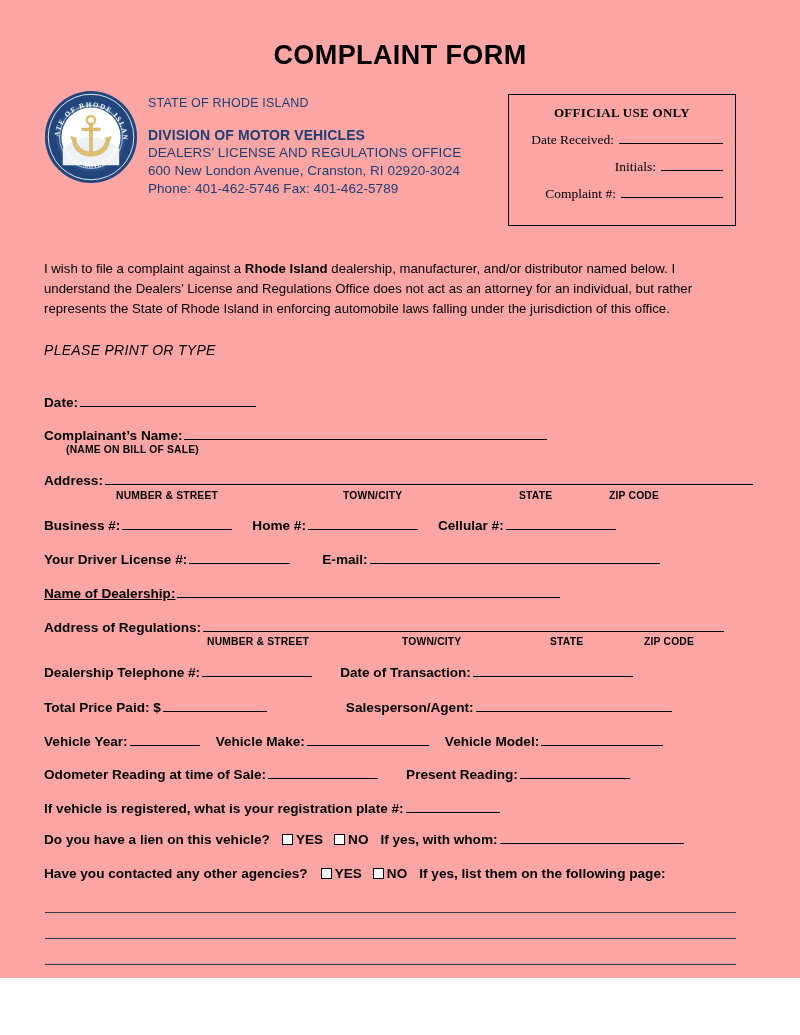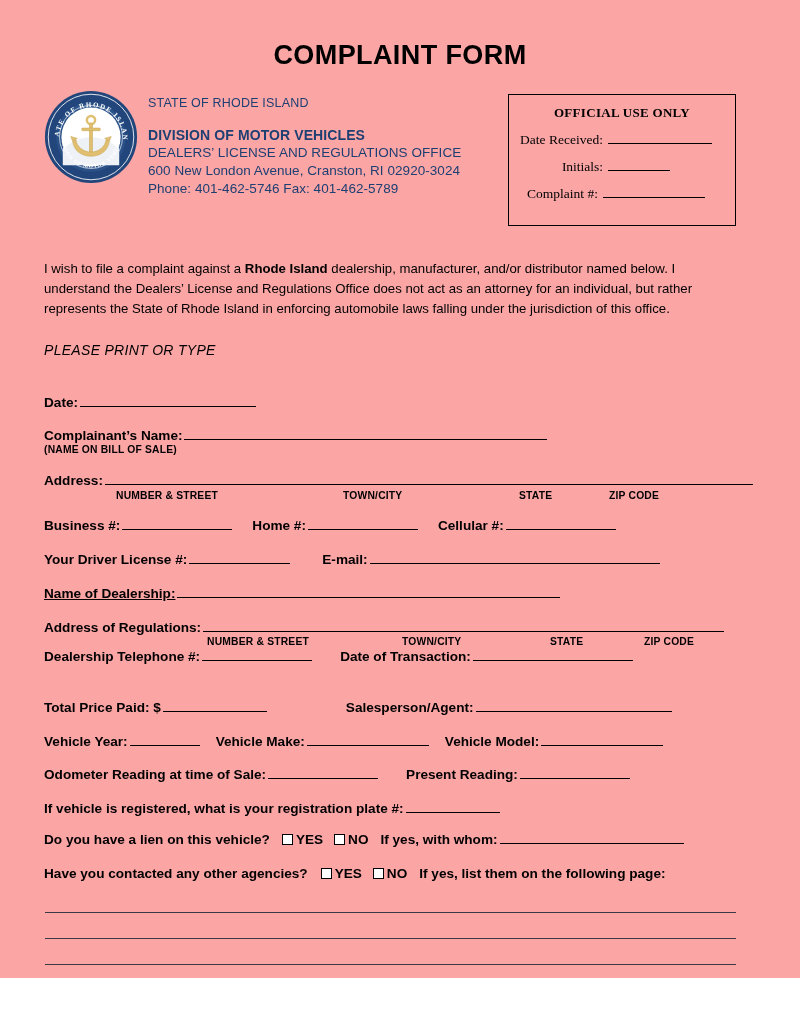--- a/index.html
+++ b/index.html
@@ -81,21 +81,21 @@
     text-align: center;
     font-size: 13px;
     font-weight: bold;
     margin-top: 10px;
     letter-spacing: 0.3px;
   }
   .official-row {
     font-size: 13.5px;
     margin-top: 11px;
     padding-right: 12px;
-    text-align: center;
+    text-align: right;
     white-space: nowrap;
   }
   .official-row .rule-s {
     display: inline-block;
     border-bottom: 1.2px solid #000;
     vertical-align: baseline;
     margin-left: 5px;
   }
   .w-ou1 { width: 104px; }
   .w-ou2 { width: 62px; }
@@ -250,21 +250,21 @@
   <div class="print-type">PLEASE PRINT OR TYPE</div>
 
   <div class="form-line" style="top:394px;">
     <span>Date:</span><span class="rule" style="width:176px;"></span>
   </div>
 
   <div class="form-line" style="top:427px;">
     <span>Complainant’s Name:</span><span class="rule" style="width:363px;"></span>
   </div>
   <div class="sublabels" style="left:44px; top:444px;">
-    <span style="position:relative;">(NAME ON BILL OF SALE)</span>
+    <span style="position:relative;margin-left:22px;">(NAME ON BILL OF SALE)</span>
   </div>
 
   <div class="form-line" style="top:472px;">
     <span>Address:</span><span class="rule" style="width:648px;"></span>
   </div>
   <div class="sublabels" style="left:44px; top:490px; width:700px; height:13px;">
     <span style="left:72px;">NUMBER &amp; STREET</span>
     <span style="left:299px;">TOWN/CITY</span>
     <span style="left:475px;">STATE</span>
     <span style="left:565px;">ZIP CODE</span>
@@ -285,21 +285,21 @@
   <div class="form-line" style="top:619px;">
     <span>Address of Regulations:</span><span class="rule" style="width:521px;"></span>
   </div>
   <div class="sublabels" style="left:44px; top:636px; width:700px; height:13px;">
     <span style="left:163px;">NUMBER &amp; STREET</span>
     <span style="left:358px;">TOWN/CITY</span>
     <span style="left:506px;">STATE</span>
     <span style="left:600px;">ZIP CODE</span>
   </div>
 
-  <div class="form-line" style="top:648px;">
+  <div class="form-line" style="top:664px;">
     <span>Dealership Telephone #:</span><span class="rule" style="width:110px;"></span><span class="gap" style="width:26px;"></span><span>Date of Transaction:</span><span class="rule" style="width:160px;"></span>
   </div>
 
   <div class="form-line" style="top:699px;">
     <span>Total Price Paid: $</span><span class="rule" style="width:104px;"></span><span class="gap" style="width:77px;"></span><span>Salesperson/Agent:</span><span class="rule" style="width:196px;"></span>
   </div>
 
   <div class="form-line" style="top:766px;">
     <span>Odometer Reading at time of Sale:</span><span class="rule" style="width:110px;"></span><span class="gap" style="width:26px;"></span><span>Present Reading:</span><span class="rule" style="width:110px;"></span>
   </div>

